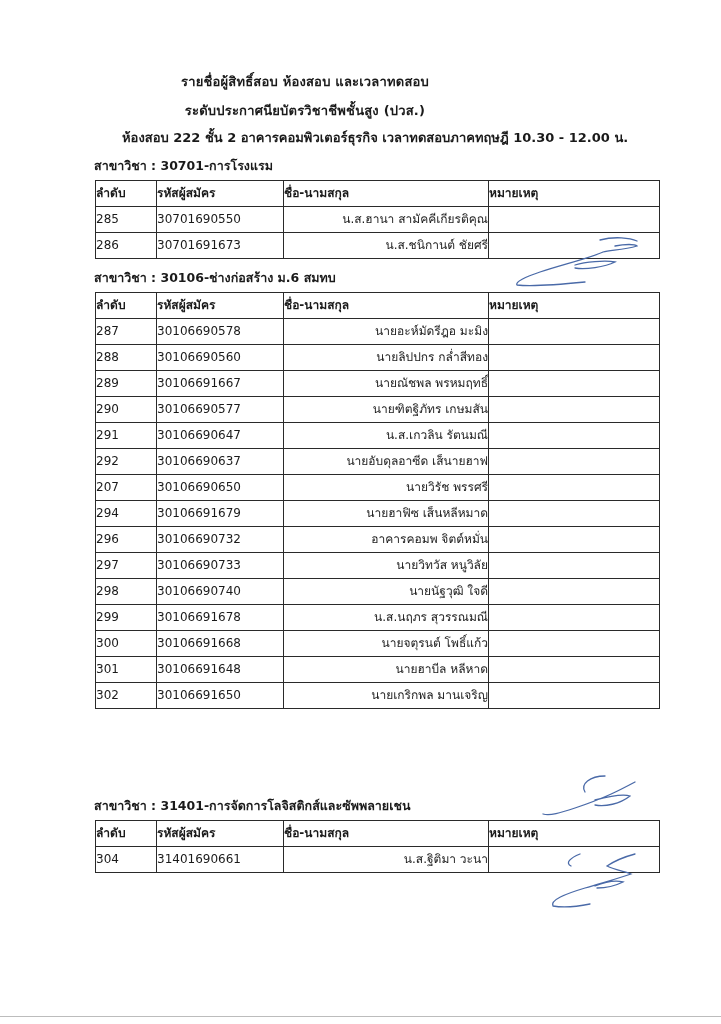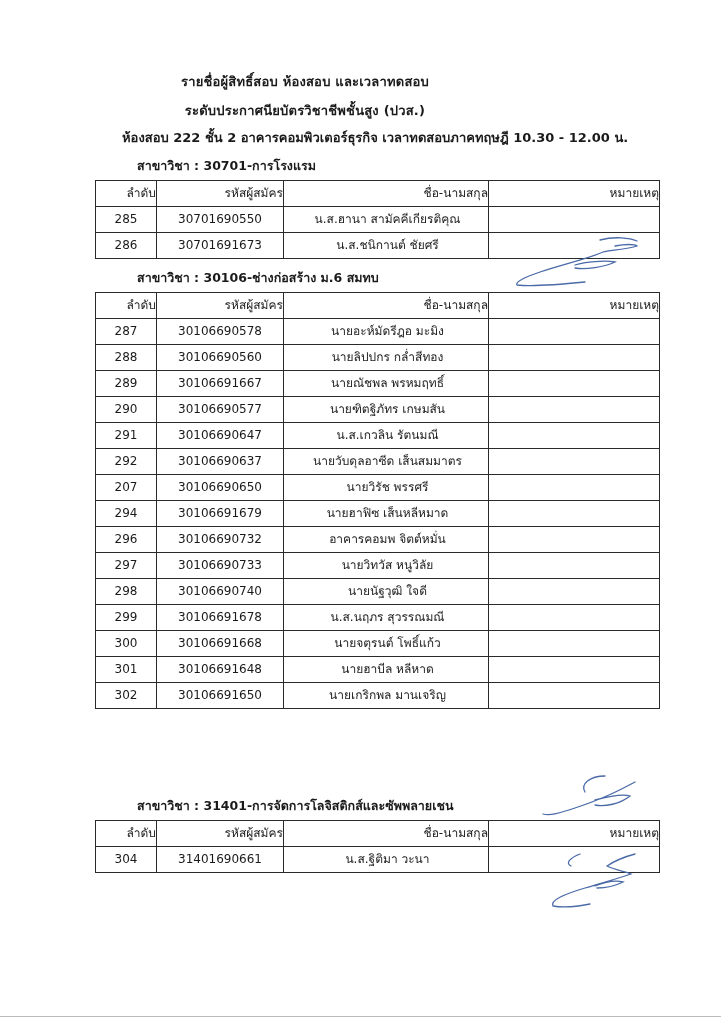--- a/index.html
+++ b/index.html
@@ -8,32 +8,32 @@
     font-family: "DejaVu Sans", "Liberation Sans", sans-serif; color:#1a1a1a;
   }
   .title {
     position:absolute; left:0; width:610px; text-align:center;
     font-weight:bold; font-size:13px; letter-spacing:0.2px;
   }
   .subtitle-line {
     position:absolute; left:122px; top:127px; font-weight:bold; font-size:13px; white-space:nowrap;
   }
   .section-label {
-    position:absolute; left:94px; font-weight:bold; font-size:12.5px; white-space:nowrap;margin-left:43px;
+    position:absolute; left:94px; font-weight:bold; font-size:12.5px; white-space:nowrap;
   }
   table.roster {
     position:absolute; left:95px; width:564px; border-collapse:collapse; table-layout:fixed;
     font-size:12px;
   }
   table.roster td, table.roster th {
     border:1.5px solid #2a2a2a; height:25px; padding:0; line-height:25px; overflow:hidden; white-space:nowrap;
   }
-  table.roster th { font-weight:normal; text-align:right; }
-  table.roster td.c-no, table.roster td.c-id { text-align:center; }
-  table.roster td.c-name { text-align:center; padding-left:3px; }
+  table.roster th { font-weight:bold; text-align:left; }
+  table.roster td.c-no, table.roster td.c-id { }
+  table.roster td.c-name { text-align:right; padding-left:3px; }
   col.w-no { width:61px; }
   col.w-id { width:127px; }
   col.w-name { width:205px; }
   col.w-note { width:171px; }
   .sig { position:absolute; pointer-events:none; }
   .bottom-rule { position:absolute; left:0; top:1016px; width:721px; height:1px; background:#bcbcbc; }
 </style>
 </head>
 <body>
 
@@ -116,21 +116,21 @@
       </tr>
     <tr>
         <td class="c-no">291</td>
         <td class="c-id">30106690647</td>
         <td class="c-name">น.ส.เกวลิน  รัตนมณี</td>
         <td class="c-note"></td>
       </tr>
     <tr>
         <td class="c-no">292</td>
         <td class="c-id">30106690637</td>
-        <td class="c-name">นายวับดุลอาซีด  เส็นสมมาตร</td>
+        <td class="c-name">นายอับดุลอาซีด  เส็นายฮาฟ</td>
         <td class="c-note"></td>
       </tr>
     <tr>
         <td class="c-no">207</td>
         <td class="c-id">30106690650</td>
         <td class="c-name">นายวิรัช  พรรศรี</td>
         <td class="c-note"></td>
       </tr>
     <tr>
         <td class="c-no">294</td>

